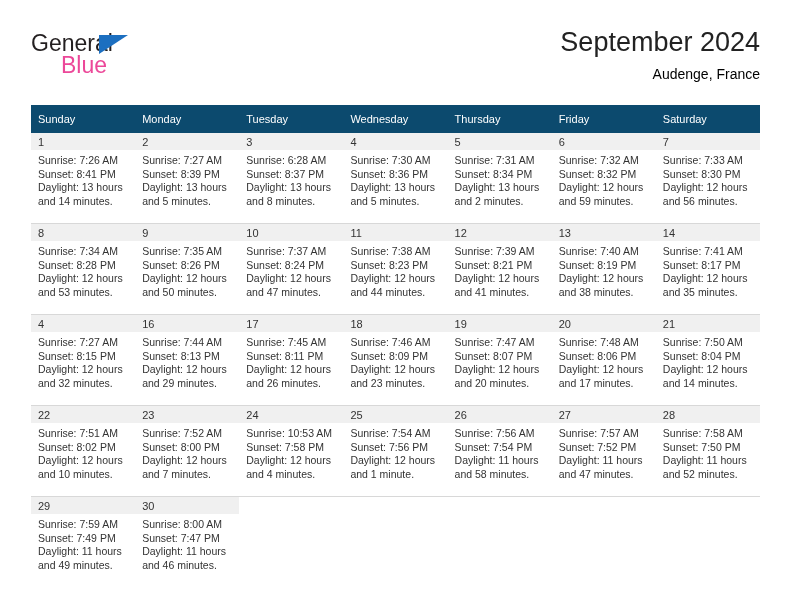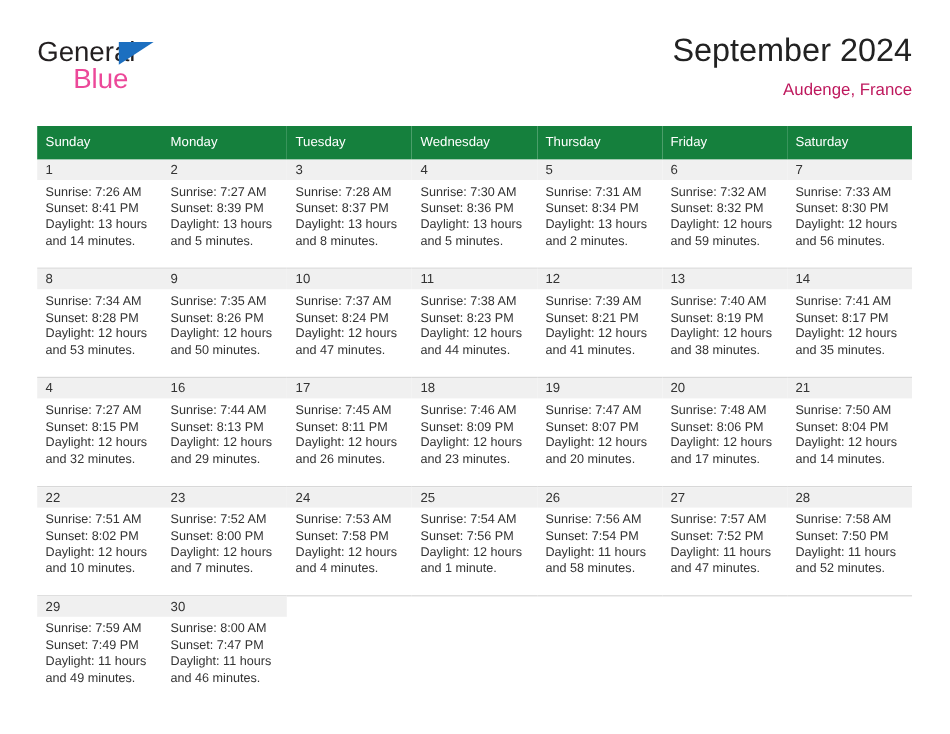--- a/index.html
+++ b/index.html
@@ -75,39 +75,39 @@
   }
   .cal-title {
     font-size: 27px;
     color: #222222;
     line-height: 32px;
     white-space: nowrap;
   }
   .cal-subtitle {
     margin-top: 8px;
     font-size: 14px;
-    color: #be185d;
+    color: #000000;
     line-height: 16px;
     white-space: nowrap;
   }
 
   
   .calendar {
     position: absolute;
     left: 31px;
     top: 105px;
     width: 729px;
     border-collapse: collapse;
     table-layout: fixed;
   }
 
   .calendar col { width: 104.14px; }
 
   .dow-row th {
-    background: #15803d;
+    background: #0c4a6e;
     color: #ffffff;
     font-size: 11px;
     font-weight: normal;
     text-align: left;
     padding: 5px 0 5px 7px;
     height: 18px;
     vertical-align: middle;
     border: none;
   }
 
@@ -217,21 +217,21 @@
               <div>Sunset: 8:39 PM</div>
               <div>Daylight: 13 hours</div>
               <div>and 5 minutes.</div>
             </div>
           </div>
         </td>
         <td>
           <div class="cell">
             <div class="daynum-bar">3</div>
             <div class="cell-body">
-              <div>Sunrise: 7:28 AM</div>
+              <div>Sunrise: 6:28 AM</div>
               <div>Sunset: 8:37 PM</div>
               <div>Daylight: 13 hours</div>
               <div>and 8 minutes.</div>
             </div>
           </div>
         </td>
         <td>
           <div class="cell">
             <div class="daynum-bar">4</div>
             <div class="cell-body">
@@ -457,21 +457,21 @@
               <div>Sunset: 8:00 PM</div>
               <div>Daylight: 12 hours</div>
               <div>and 7 minutes.</div>
             </div>
           </div>
         </td>
         <td>
           <div class="cell">
             <div class="daynum-bar">24</div>
             <div class="cell-body">
-              <div>Sunrise: 7:53 AM</div>
+              <div>Sunrise: 10:53 AM</div>
               <div>Sunset: 7:58 PM</div>
               <div>Daylight: 12 hours</div>
               <div>and 4 minutes.</div>
             </div>
           </div>
         </td>
         <td>
           <div class="cell">
             <div class="daynum-bar">25</div>
             <div class="cell-body">

